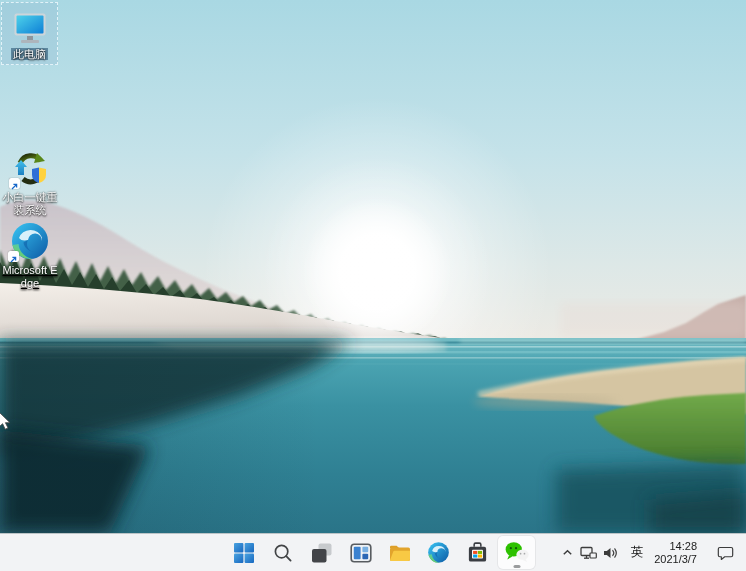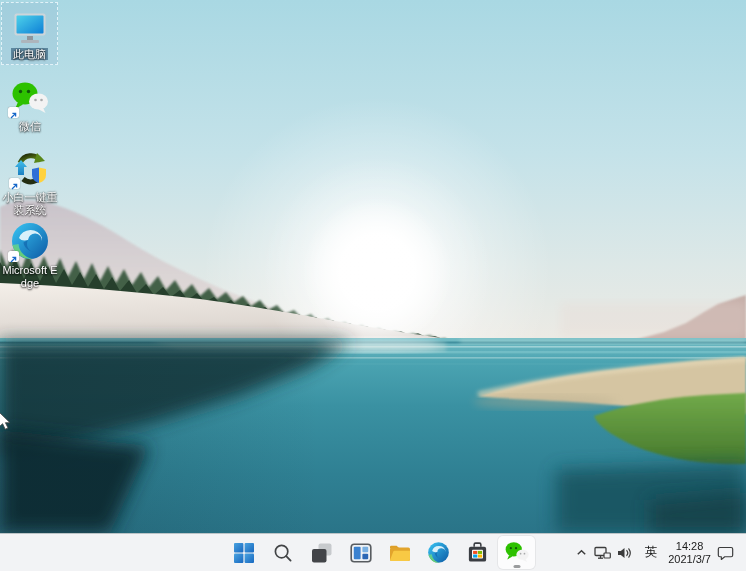--- a/index.html
+++ b/index.html
@@ -11,42 +11,42 @@
   .dicon{position:absolute;left:0;width:60px;display:flex;flex-direction:column;
     align-items:center;cursor:default;}
   .dicon .img{height:40px;display:flex;align-items:flex-end;justify-content:center;position:relative;}
   .dicon-label{margin-top:3px;font-size:11px;line-height:13px;color:#fff;text-align:center;
     max-width:70px;text-shadow:0 1px 2px rgba(0,0,0,.9),0 0 2px rgba(0,0,0,.65);word-break:break-all;}
   #icon-this-pc{left:1px;top:2px;width:55px;padding:2px 0 3px 0;
     border:1px dashed rgba(230,244,250,.95);background:rgba(145,185,210,.30);}
   #icon-this-pc .dicon-label span{background:rgba(58,100,128,.68);padding:0 2px;}
   #icon-wechat{top:77px;}
   #icon-xiaobai{top:148px;font-family:Liberation Serif, serif;}
-  #icon-edge{top:221px;}
+  #icon-edge{top:221px;text-decoration:underline;}
   .badge{position:absolute;left:-2px;bottom:-1px;width:11px;height:11px;background:#fff;
     border-radius:2px;box-shadow:0 0 1px rgba(0,0,0,.55);}
 
   
   .cursor{position:absolute;left:-2px;top:411px;}
 
   
   .taskbar{position:absolute;left:0;bottom:0;width:746px;height:38px;background:#f2f3f5;
     border-top:1px solid rgba(90,110,115,.35);box-sizing:border-box;}
   .tb-center{position:absolute;left:50%;top:0;height:100%;transform:translateX(calc(-50% + 7px));
     display:flex;align-items:center;}
   .tb-btn{width:37px;height:33px;margin:0 1px;border-radius:5px;display:flex;align-items:center;
     justify-content:center;position:relative;cursor:pointer;}
   .tb-btn.active{background:#fcfcfd;box-shadow:0 0 0 1px rgba(0,0,0,.05);}
   .tb-btn.active .run-dot{position:absolute;bottom:1px;left:50%;transform:translateX(-50%);
     width:7px;height:3px;border-radius:2px;background:#9a9c9e;}
   .tray{position:absolute;right:0;top:0;height:100%;display:flex;align-items:center;padding-right:9px;}
   .tray-item{display:flex;align-items:center;justify-content:center;height:30px;border-radius:4px;
     cursor:pointer;}
   .lang{font-size:12.5px;color:#1b1b1b;padding:0 4px;margin-left:5px;}
-  .clock{margin-left:7px;margin-right:2px;text-align:center;font-size:11px;color:#1b1b1b;line-height:13px;}
+  .clock{margin-left:7px;margin-right:16px;text-align:right;font-size:11px;color:#1b1b1b;line-height:13px;}
 </style>
 </head>
 <body>
 
 <div class="screen">
 
   <svg class="wallpaper" width="746" height="571" viewBox="0 0 746 571">
     <defs>
       <linearGradient id="skyG" x1="0" y1="0" x2="0" y2="1">
         <stop offset="0" stop-color="#a9d8e3"></stop>
@@ -160,42 +160,20 @@
         <rect x="4.5" y="2.5" width="27" height="18" rx="1" fill="url(#scrG)"></rect>
         <rect x="15" y="23" width="6" height="4" fill="#8d959c"></rect>
         <rect x="9" y="27" width="18" height="3" rx="1" fill="#adb5bc"></rect>
       </svg>
     </div>
     <div class="dicon-label">
       <span>此电脑</span>
     </div>
   </div>
 
-  <div class="dicon" id="icon-wechat">
-    <div class="img">
-      <svg width="40" height="36" viewBox="0 0 40 36">
-        <ellipse cx="15" cy="12.5" rx="12.5" ry="11" fill="#2dc100"></ellipse>
-        <path d="M8,21 L5,28 L13,23.5 Z" fill="#2dc100"></path>
-        <circle cx="10.5" cy="10.5" r="1.7" fill="#10570a"></circle>
-        <circle cx="18.5" cy="10.5" r="1.7" fill="#10570a"></circle>
-        <ellipse cx="28.5" cy="20.5" rx="9.5" ry="8" fill="#f3f3f3"></ellipse>
-        <path d="M33,26.5 L35.5,32 L28.5,28.2 Z" fill="#f3f3f3"></path>
-        <circle cx="25.5" cy="19" r="1.3" fill="#a9aaab"></circle>
-        <circle cx="31.5" cy="19" r="1.3" fill="#a9aaab"></circle>
-      </svg>
-      <span class="badge">
-        <svg width="11" height="11" viewBox="0 0 11 11">
-          <path d="M3,8 L7.4,3.6 M4.4,3.4 L7.6,3.4 L7.6,6.6" stroke="#1667c9" stroke-width="1.3" fill="none"></path>
-        </svg>
-      </span>
-    </div>
-    <div class="dicon-label">
-      <span>微信</span>
-    </div>
-  </div>
 
   <div class="dicon" id="icon-xiaobai">
     <div class="img">
       <svg width="38" height="38" viewBox="0 0 38 38">
         <defs>
           <linearGradient id="xgG" x1="0" y1="0" x2="1" y2="1">
             <stop offset="0" stop-color="#1d2608"></stop>
               <stop offset="1" stop-color="#7fb31c"></stop>
           </linearGradient>
           <linearGradient id="xbG" x1="0" y1="0" x2="0" y2="1">

